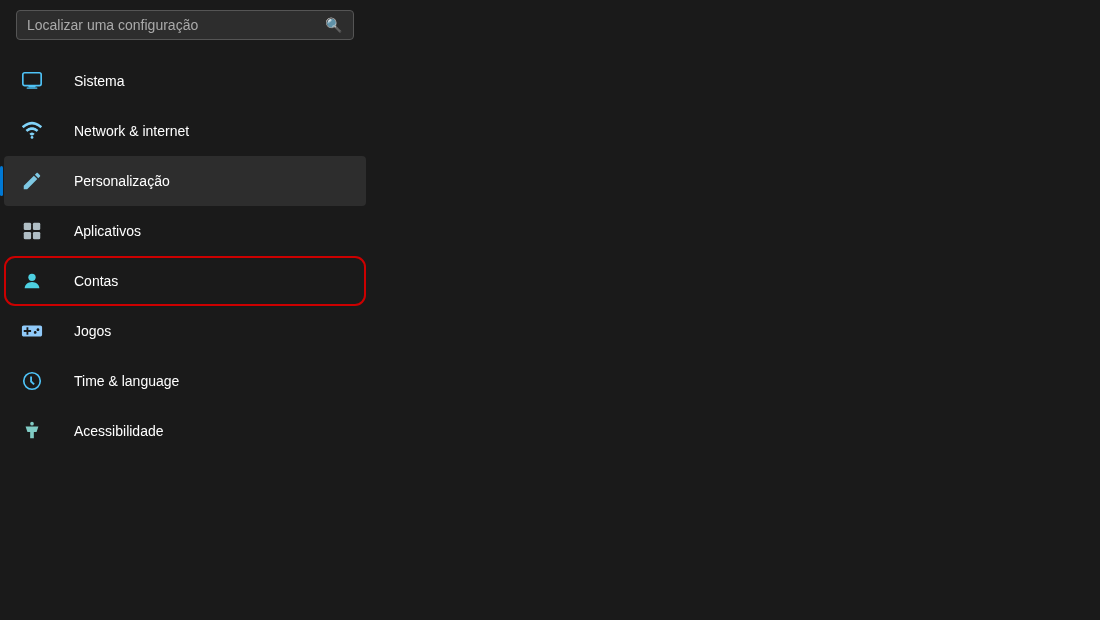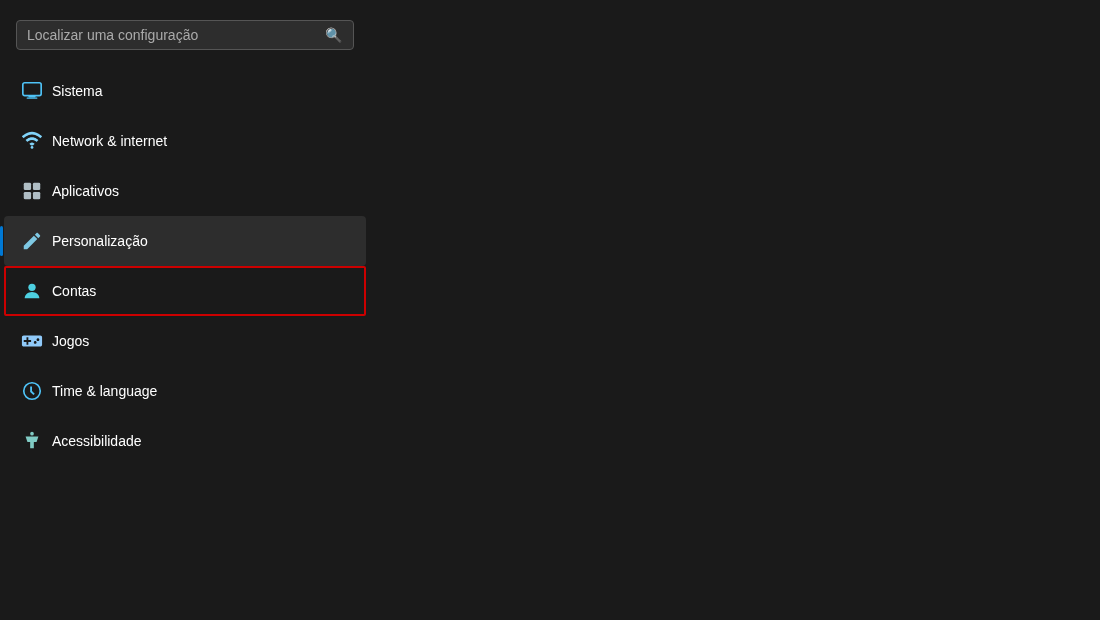--- a/index.html
+++ b/index.html
@@ -16,21 +16,20 @@
       color: #ffffff;
       overflow: hidden;
     }
 
     .sidebar {
       width: 370px;
       height: 100%;
       background-color: #1a1a1a;
       display: flex;
       flex-direction: column;
-      padding-top: 10px;
     }
 
     .search-container {
       padding: 10px 16px 16px 16px;
     }
 
     .search-box {
       display: flex;
       align-items: center;
       background-color: #2d2d2d;
@@ -66,21 +65,21 @@
     }
 
     .nav-item {
       display: flex;
       align-items: center;
       padding: 12px 16px;
       cursor: pointer;
       border-radius: 4px;
       margin: 0 4px;
       position: relative;
-      gap: 8px;
+      gap: 30px;
       min-height: 50px;
     }
 
     .nav-item.active {
       background-color: #2d2d2d;
     }
 
     .nav-item.active::before {
       content: '';
       position: absolute;
@@ -89,21 +88,21 @@
       transform: translateY(-50%);
       width: 3px;
       height: 60%;
       background-color: #0078d4;
       border-radius: 2px;
     }
 
     .nav-item.highlighted {
       outline: 2px solid #cc0000;
       outline-offset: -2px;
-      border-radius: 2px;
+      border-radius: 11px;
     }
 
     .nav-icon {
       width: 24px;
       height: 24px;
       display: flex;
       align-items: center;
       justify-content: center;
       flex-shrink: 0;
       font-size: 18px;
@@ -186,41 +185,41 @@
         <svg viewBox="0 0 24 24" fill="currentColor">
           <path d="M1 7s5-5 11-5 11 5 11 5l-2 2s-4-4-9-4-9 4-9 4L1 7z"></path>
           <path d="M5 11s3-3 7-3 7 3 7 3l-2 2s-2-2-5-2-5 2-5 2l-2-2z"></path>
           <path d="M9 15s1.5-1.5 3-1.5S15 15 15 15l-2 2s-.5-.5-1-.5-.5.5-1 .5l-2-2z"></path>
           <circle cx="12" cy="19" r="1.5"></circle>
         </svg>
       </span>
       <span class="nav-label">Network &amp; internet</span>
     </li>
 
+    <li class="nav-item active">
+      <span class="nav-icon icon-personalizacao">
+        <svg viewBox="0 0 24 24" fill="currentColor">
+          <path d="M3 17.25V21h3.75L17.81 9.94l-3.75-3.75L3 17.25zM20.71 7.04c.39-.39.39-1.02 0-1.41l-2.34-2.34c-.39-.39-1.02-.39-1.41 0l-1.83 1.83 3.75 3.75 1.83-1.83z"></path>
+        </svg>
+      </span>
+      <span class="nav-label">Personalização</span>
+    </li>
+
     <li class="nav-item">
       <span class="nav-icon icon-aplicativos">
         <svg viewBox="0 0 24 24" fill="currentColor">
           <rect x="3" y="3" width="8" height="8" rx="1.5"></rect>
           <rect x="13" y="3" width="8" height="8" rx="1.5"></rect>
           <rect x="3" y="13" width="8" height="8" rx="1.5"></rect>
           <rect x="13" y="13" width="8" height="8" rx="1.5"></rect>
         </svg>
       </span>
       <span class="nav-label">Aplicativos</span>
     </li>
 
-    <li class="nav-item active">
-      <span class="nav-icon icon-personalizacao">
-        <svg viewBox="0 0 24 24" fill="currentColor">
-          <path d="M3 17.25V21h3.75L17.81 9.94l-3.75-3.75L3 17.25zM20.71 7.04c.39-.39.39-1.02 0-1.41l-2.34-2.34c-.39-.39-1.02-.39-1.41 0l-1.83 1.83 3.75 3.75 1.83-1.83z"></path>
-        </svg>
-      </span>
-      <span class="nav-label">Personalização</span>
-    </li>
-
     <li class="nav-item highlighted">
       <span class="nav-icon icon-contas">
         <svg viewBox="0 0 24 24" fill="currentColor">
           <circle cx="12" cy="8" r="4"></circle>
           <path d="M4 20c0-4 3.6-7 8-7s8 3 8 7H4z"></path>
         </svg>
       </span>
       <span class="nav-label">Contas</span>
     </li>
 

